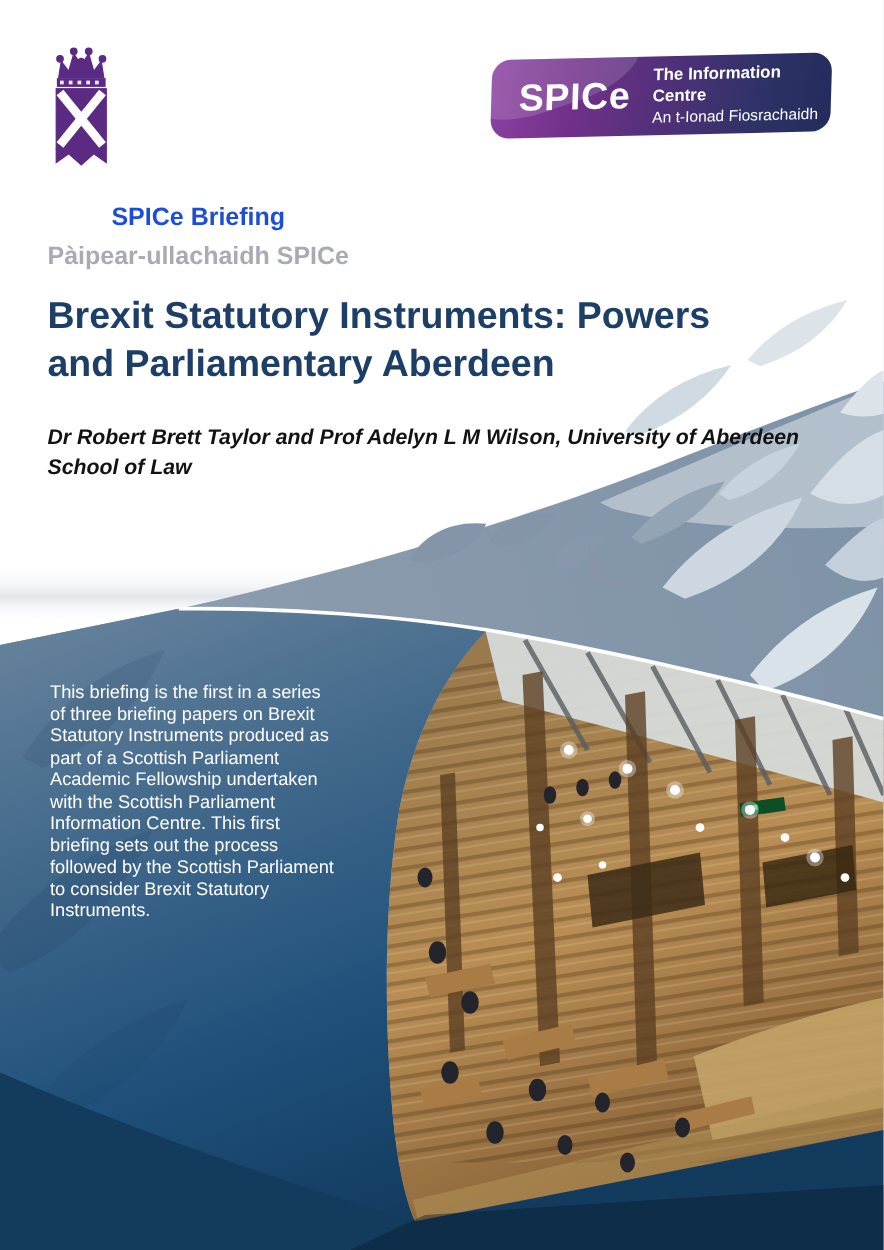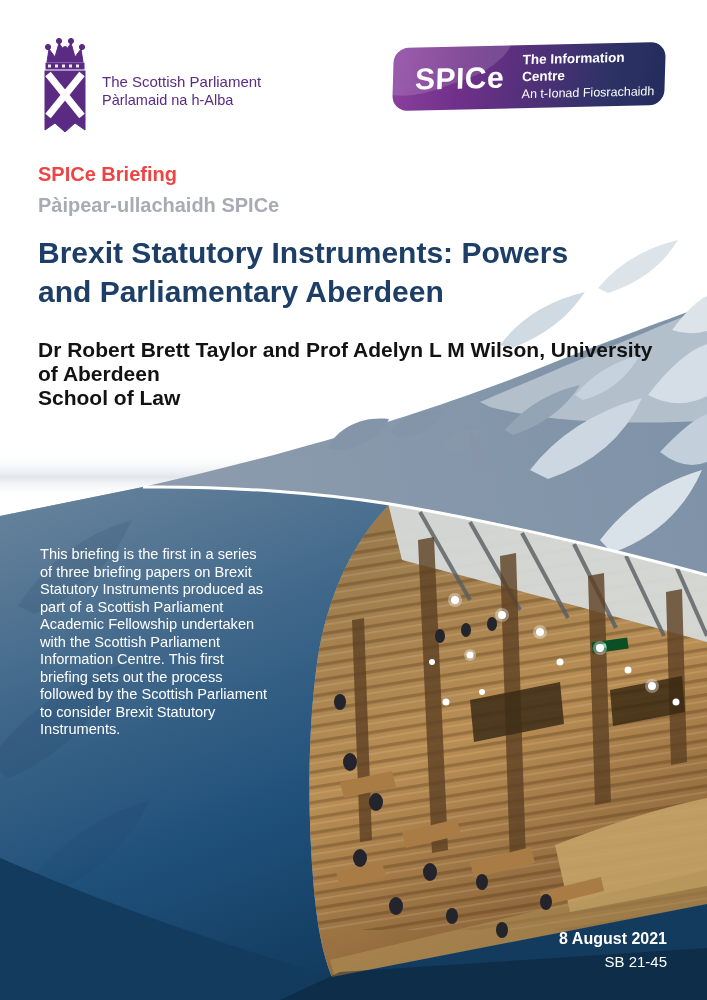--- a/index.html
+++ b/index.html
@@ -26,29 +26,29 @@
     content:"";position:absolute;left:-30px;top:-40px;width:150px;height:80px;
     background:rgba(255,255,255,.14);transform:rotate(-18deg);border-radius:40%;
   }
   .spice-acronym{font-size:30px;font-weight:bold;letter-spacing:.5px;position:relative;}
   .spice-names{margin-left:18px;line-height:1.3;position:relative;}
   .spice-name{font-size:13.5px;font-weight:bold;}
   .spice-gaelic{font-size:12.5px;}
 
   
   .kicker{position:absolute;left:38px;top:163px;font-weight:bold;font-size:20px;}
-  .kicker-en{color:#ef4444;}
+  .kicker-en{color:#1d4ed8;text-align:center;}
   .kicker-gd{color:#a7acb4;margin-top:8px;text-align:right;}
   .title{
     position:absolute;left:38px;top:233px;margin:0;width:640px;
     font-size:30px;line-height:39px;font-weight:bold;color:#1d3e66;white-space:pre-line;
   }
   .authors{
     position:absolute;left:38px;top:338px;margin:0;width:620px;
-    font-size:21px;line-height:24px;font-weight:bold;color:#121212;white-space:pre-line;
+    font-size:17px;line-height:24px;font-weight:bold;color:#121212;white-space:pre-line;font-style:italic;
   }
 
   
   .summary{
     position:absolute;left:40px;top:546px;margin:0;width:280px;
     font-size:14.6px;line-height:17.5px;color:#ffffff;white-space:pre-line;
   }
   .pub{
     position:absolute;right:40px;top:927px;text-align:right;color:#ffffff;line-height:1.5;
   }
@@ -226,24 +226,20 @@
           <line x1="44" y1="40" x2="10" y2="82"></line>
         </g>
         <g fill="#ffffff" opacity=".9">
           <rect x="10" y="30.5" width="3" height="3"></rect>
             <rect x="17" y="30.5" width="3" height="3"></rect>
             <rect x="24" y="30.5" width="3" height="3"></rect>
             <rect x="31" y="30.5" width="3" height="3"></rect>
             <rect x="38" y="30.5" width="3" height="3"></rect>
         </g>
       </svg>
-      <div class="sp-logo-text">
-        <div class="sp-logo-name">The Scottish Parliament</div>
-        <div class="sp-logo-gaelic">Pàrlamaid na h-Alba</div>
-      </div>
     </div>
 
     <div class="spice-logo">
       <span class="spice-acronym">SPICe</span>
       <div class="spice-names">
         <div class="spice-name">The Information Centre</div>
         <div class="spice-gaelic">An t-Ionad Fiosrachaidh</div>
       </div>
     </div>
   </header>
@@ -263,18 +259,14 @@
 Statutory Instruments produced as
 part of a Scottish Parliament
 Academic Fellowship undertaken
 with the Scottish Parliament
 Information Centre. This first
 briefing sets out the process
 followed by the Scottish Parliament
 to consider Brexit Statutory
 Instruments.</p>
 
-  <div class="pub">
-    <div class="pub-date">8 August 2021</div>
-    <div class="pub-number">SB 21-45</div>
-  </div>
 
 </div>
 
 </body></html>

